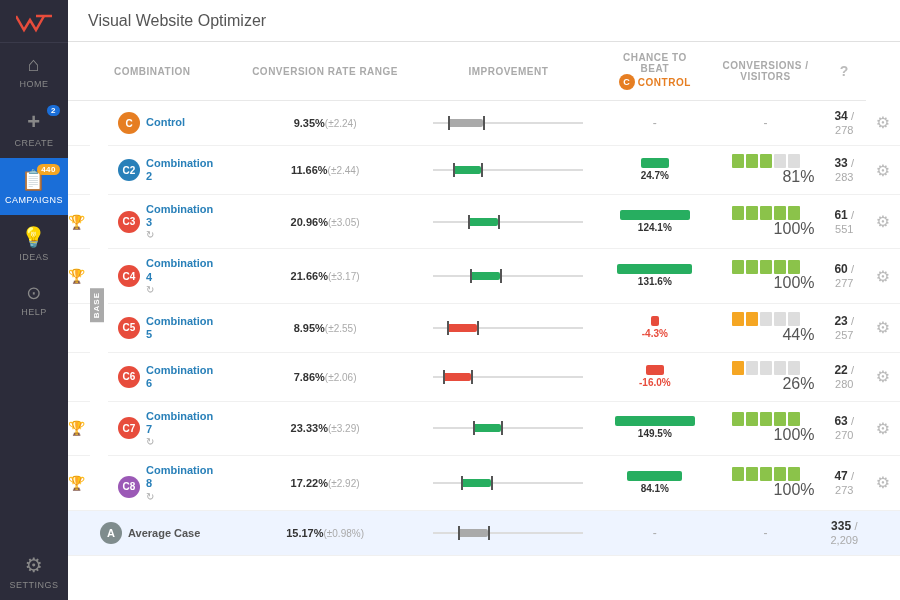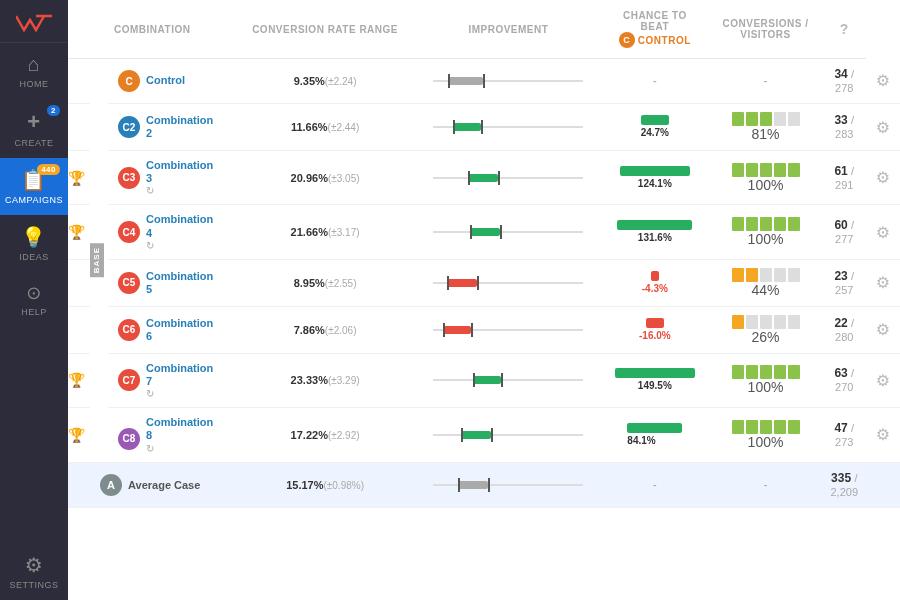--- a/index.html
+++ b/index.html
@@ -216,24 +216,24 @@
       gap: 2px;
       justify-content: center;
       align-items: center;
     }
     .chance-bar {
       width: 12px;
       height: 14px;
       border-radius: 1px;
     }
     .chance-value {
-      font-size: 14px;
+      font-size: 16px;
       color: #555;
       display: block;
-      text-align: center;
+      text-align: right;
     }
 
     
     .conv-cell {
       font-size: 12px;
       font-weight: 600;
       color: #333;
     }
     .conv-cell span { color: #aaa; font-weight: normal; font-size: 11px; }
 
@@ -289,20 +289,23 @@
     <span class="icon" style="font-size:18px;">⊙</span>
     <span>HELP</span>
   </div>
   <div class="sidebar-item" style="margin-top:auto;">
     <span class="icon">⚙</span>
     <span>SETTINGS</span>
   </div>
 </div>
 
 <div class="main">
+  <div class="top-bar">
+    <span class="app-title">Visual Website Optimizer</span>
+  </div>
   <div class="table-container">
     <table>
       <thead>
         <tr>
           <th style="width:22px; padding:0;"></th>
           <th style="width:18px; padding:0;"></th>
           <th style="text-align:left; padding-left:6px;">
             <span>COMBINATION</span>
           </th>
           <th>
@@ -430,21 +433,21 @@
       <div class="chance-bars">
                   <div class="chance-bar" style="background:#8bc34a;"></div>
                   <div class="chance-bar" style="background:#8bc34a;"></div>
                   <div class="chance-bar" style="background:#8bc34a;"></div>
                   <div class="chance-bar" style="background:#8bc34a;"></div>
                   <div class="chance-bar" style="background:#8bc34a;"></div>
                 </div>
       <span class="chance-value">100%</span>
     </div>
   </td>
-            <td><span class="conv-cell"><strong>61</strong> <span>/ 291</span></span></td>
+            <td><span class="conv-cell"><strong>61</strong> <span>/ 551</span></span></td>
             <td><span class="gear-icon">⚙</span></td>
           </tr>
           <tr class="winner">
             <td style="padding: 4px 0px; width: 22px;"><span class="trophy">🏆</span></td>
             <td style="text-align: left; padding-left: 6px;">
     <div class="combo-cell">
       <div class="combo-icon" style="background:#e74c3c;">C4</div>
       <div class="combo-name">
         <a href="#">Combination<br>4</a>
         <span class="refresh-icon">↻</span>
@@ -618,21 +621,21 @@
             <td><span class="rate-cell">17.22%<span class="rate-margin">(±2.92)</span></span></td>
             <td>
     <div class="range-bar-container" style="width:150px;">
       <div class="range-track"></div>
       <div class="range-fill" style="left:28px; width:30px; background:#27ae60;"></div>
       <div class="range-tick" style="left:28px;"></div>
       <div class="range-tick" style="left:58px;"></div>
     </div>
   </td>
             <td>
-    <div style="display:inline-block; text-align:left;">
+    <div style="display:inline-block; text-align:center;">
       <div style="width:55px; height:10px; background:#27ae60; border-radius:2px; margin:0 auto 2px;"></div>
       <span class="imp-value positive">84.1%</span>
     </div>
   </td>
             <td>
     <div>
       <div class="chance-bars">
                   <div class="chance-bar" style="background:#8bc34a;"></div>
                   <div class="chance-bar" style="background:#8bc34a;"></div>
                   <div class="chance-bar" style="background:#8bc34a;"></div>

